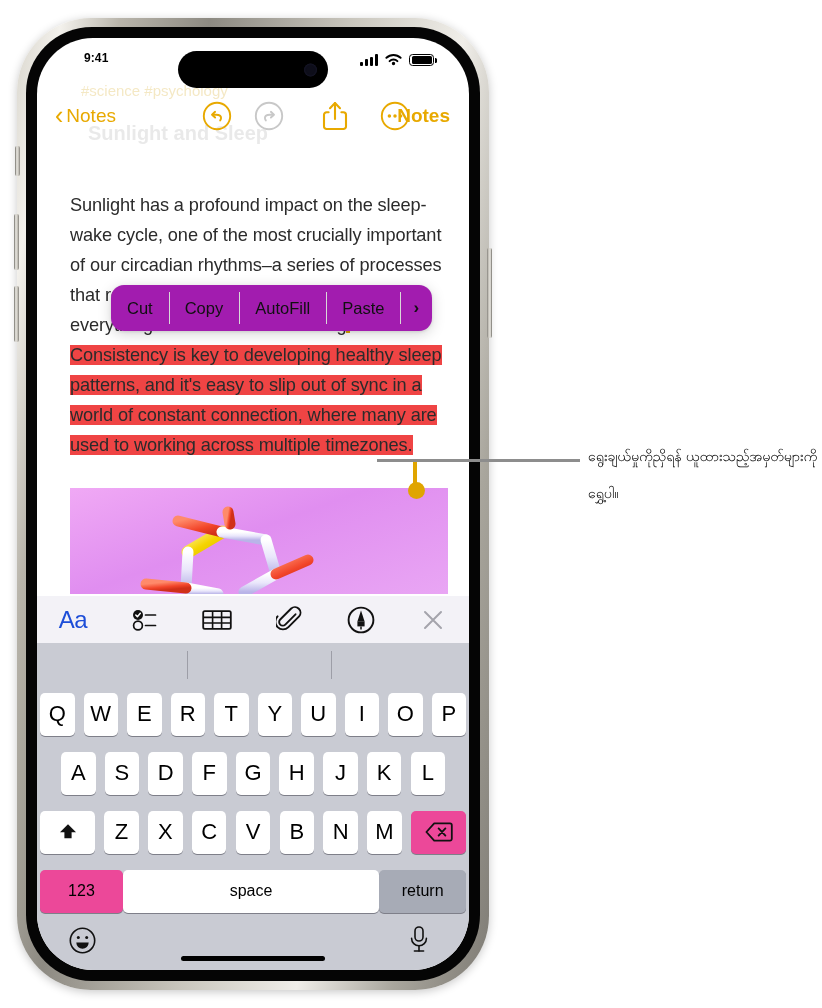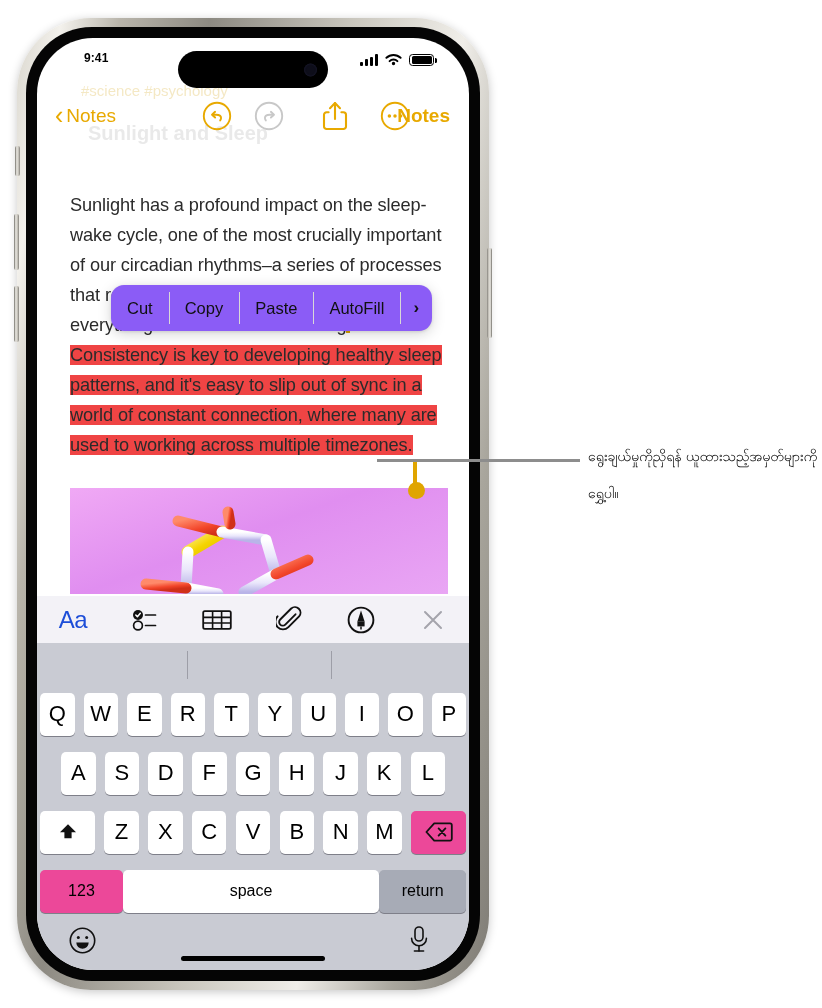--- a/index.html
+++ b/index.html
@@ -226,21 +226,21 @@
     width: 378px; height: 106px;
     background: linear-gradient(160deg,#f0a9f5 0%,#e08ef0 45%,#e9a6f4 100%);
     overflow: hidden;
   }
 
   
   #context-menu {
     position: absolute;
     left: 74px; top: 247px;
     height: 46px;
-    background: #8b5cf6;
+    background: #a21caf;
     border-radius: 13px;
     display: flex;
     align-items: stretch;
     z-index: 28;
     box-shadow: 0 3px 14px rgba(0,0,0,0.17), 0 1px 3px rgba(0,0,0,0.10);
     overflow: hidden;
   }
   .ctx-item {
     display: flex; align-items: center; justify-content: center;
     padding: 0 16px;
@@ -431,22 +431,22 @@
           </div>
           <div class="sel-handle" id="sel-end">
             <div class="stem"></div>
             <div class="knob"></div>
           </div>
         </div>
 
         <div id="context-menu">
           <div class="ctx-item">Cut</div>
           <div class="ctx-item">Copy</div>
+          <div class="ctx-item">AutoFill</div>
           <div class="ctx-item">Paste</div>
-          <div class="ctx-item">AutoFill</div>
           <div class="ctx-item" id="ctx-more">›</div>
         </div>
 
         <div id="status-bar">
           <div id="status-time">9:41</div>
           <div id="status-right">
             <div class="sig-bars">
                 <i></i>
                 <i></i>
                 <i></i>

